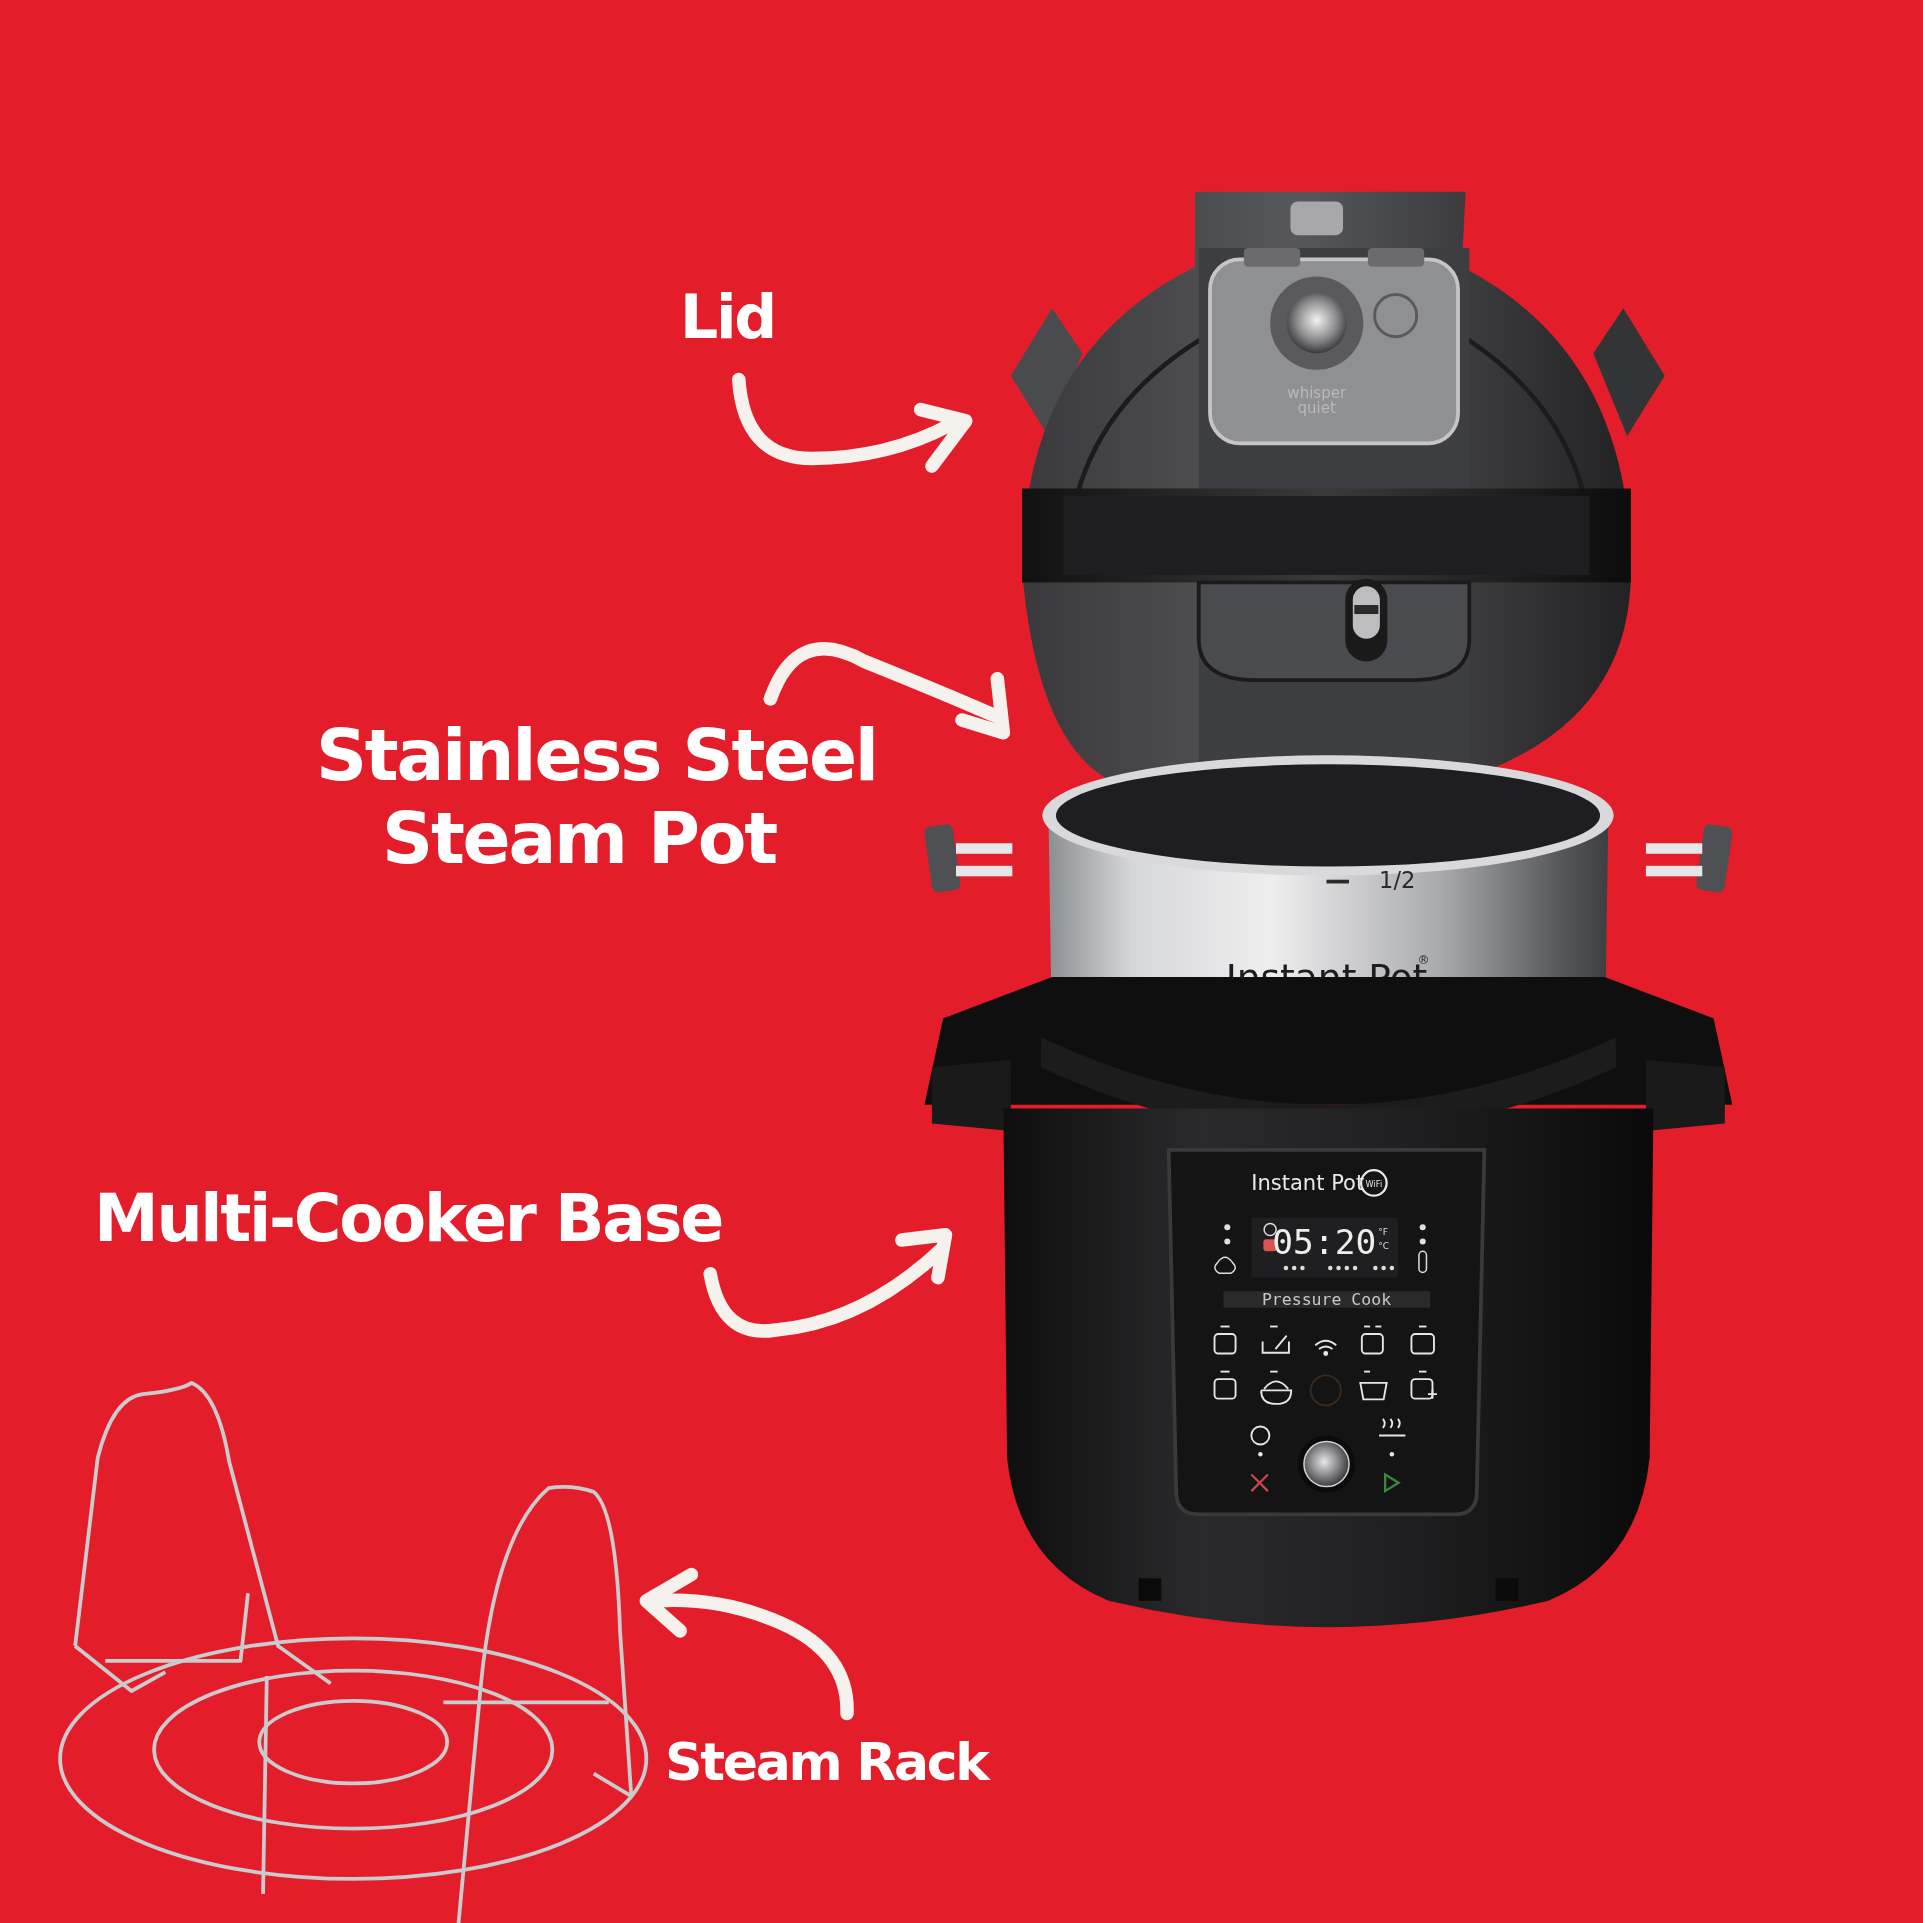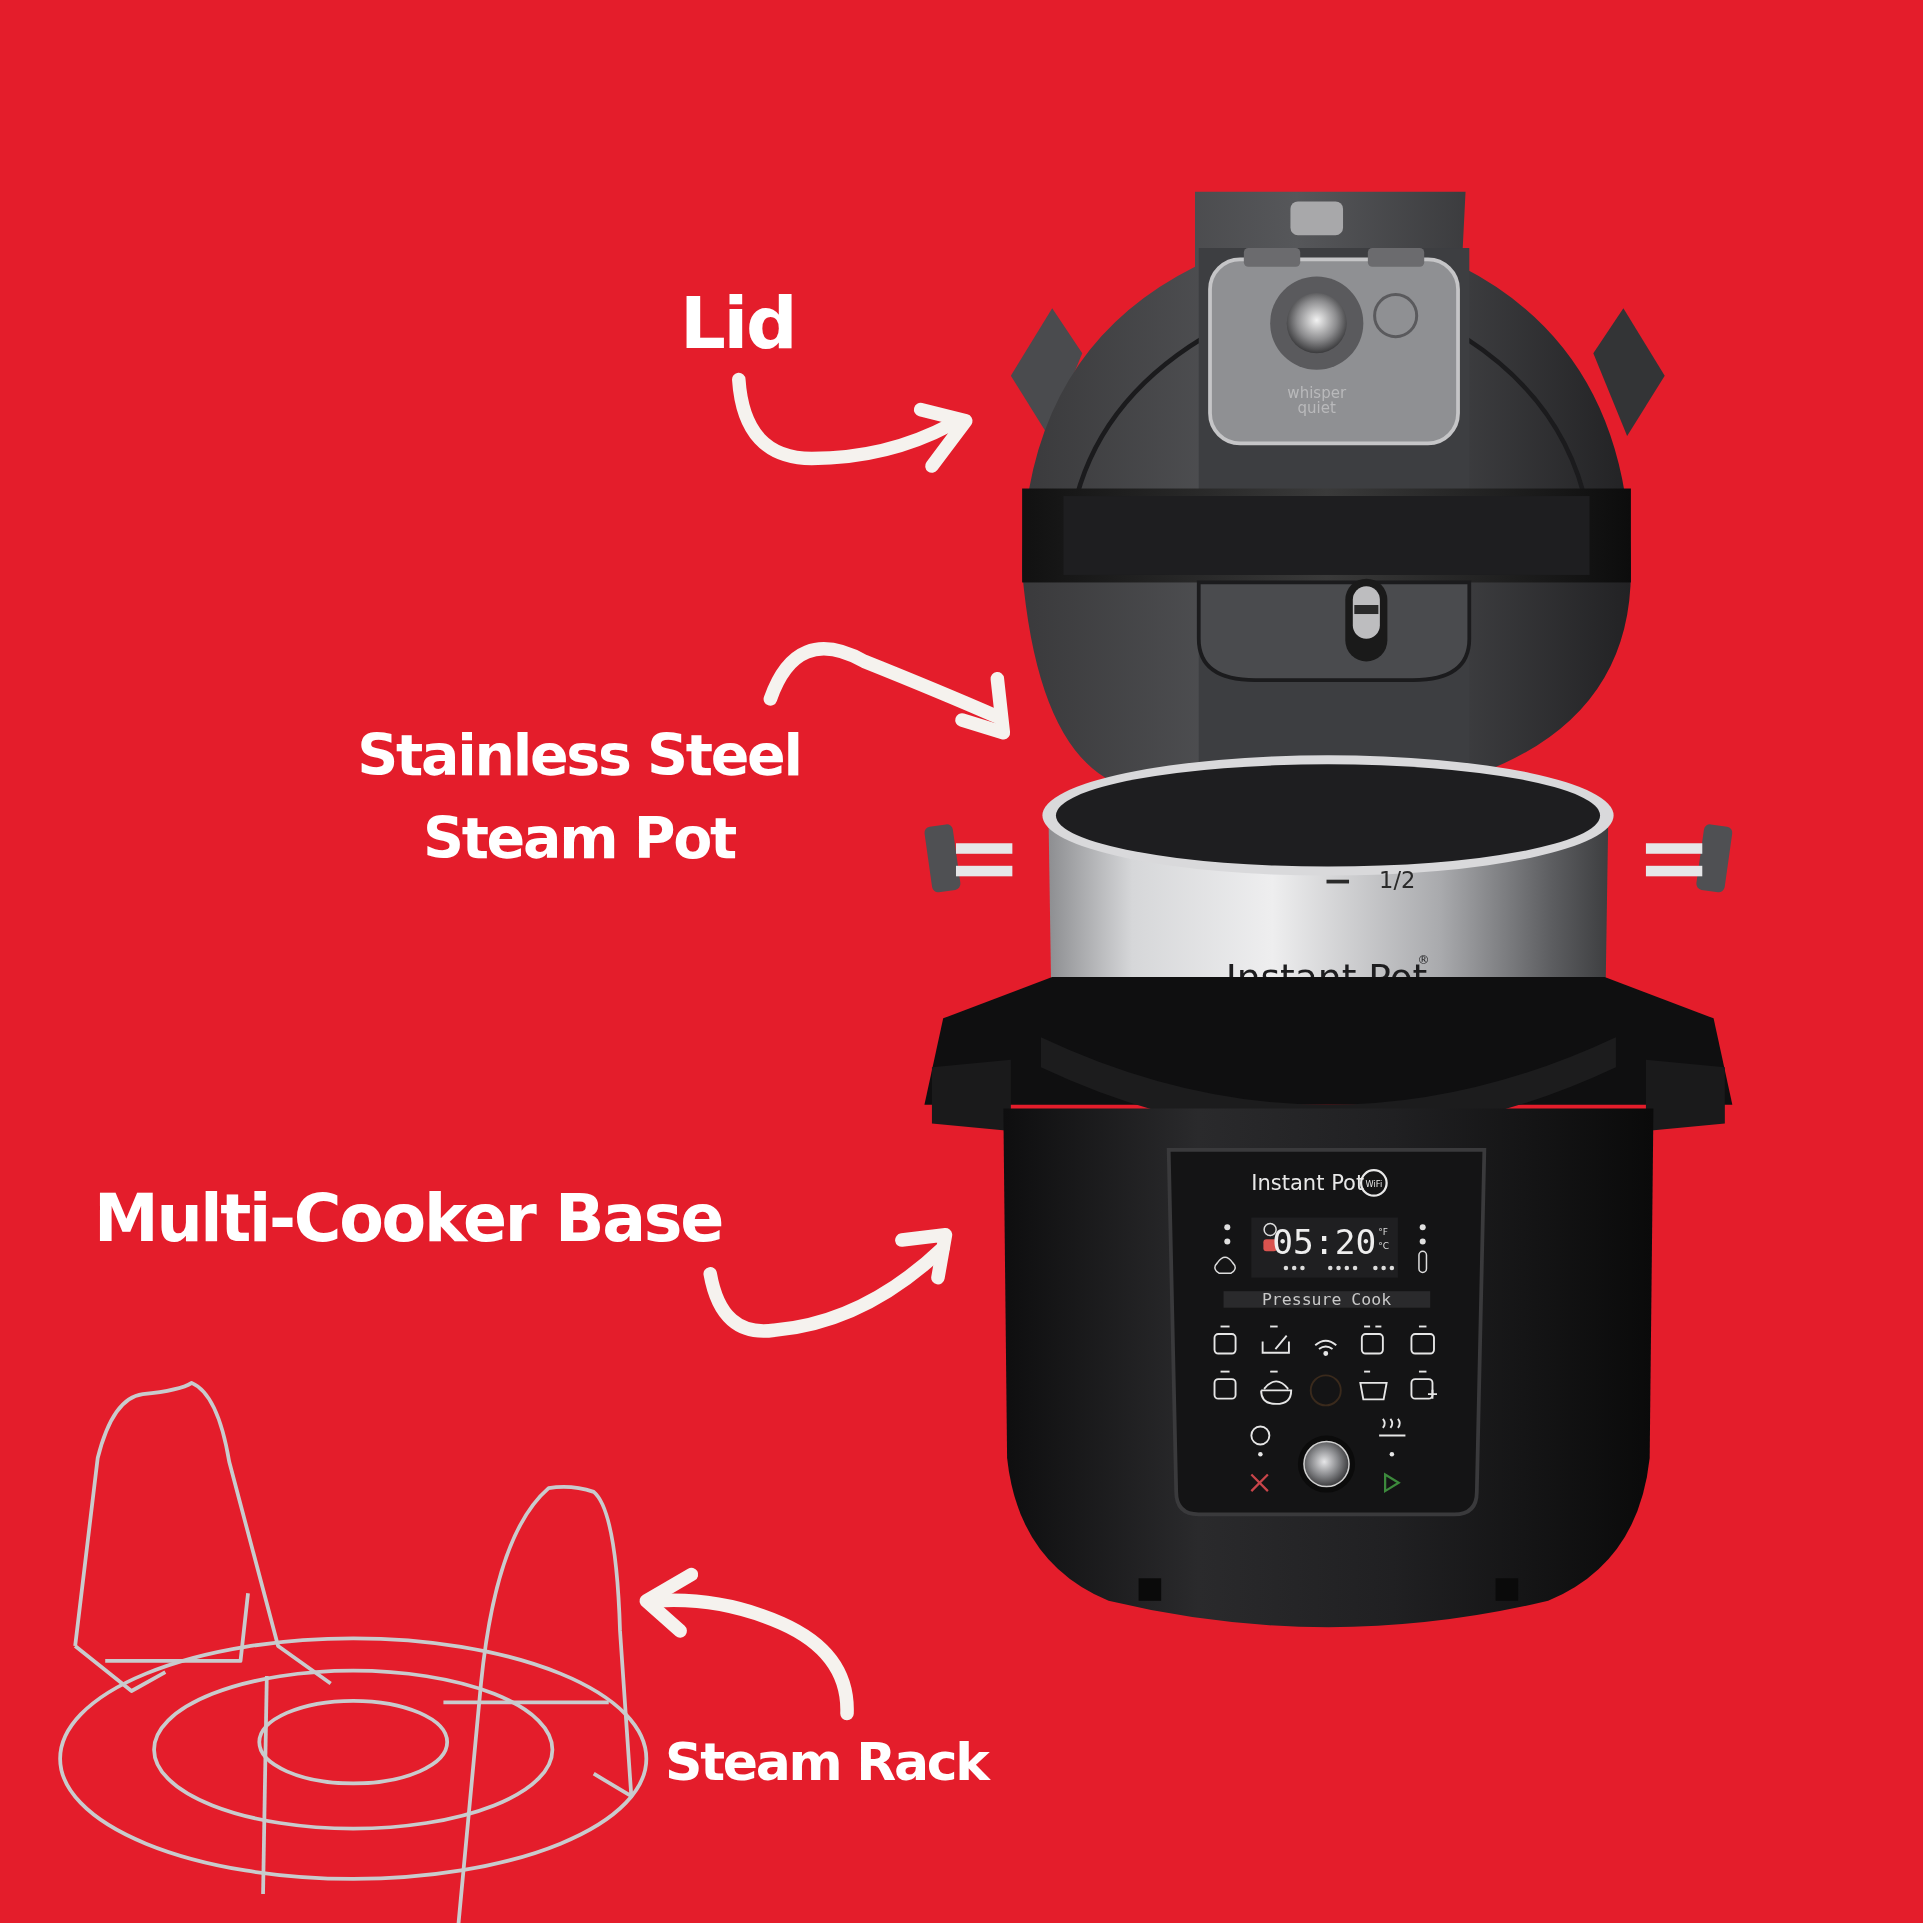--- a/index.html
+++ b/index.html
@@ -253,23 +253,23 @@
       <path d="M945,1695 Q960,1780 1030,1770 Q1150,1760 1255,1660"></path>
       <path d="M1200,1650 L1258,1643 L1248,1700"></path>
     </g>
     <g>
       <path d="M1127,2280 Q1130,2200 1040,2160 Q960,2125 875,2130"></path>
       <path d="M920,2095 L860,2130 L905,2170"></path>
     </g>
   </g>
 </svg>
 
-<div class="label" style="left:680px; top:287px; font-size:72px;">Lid</div>
-
-<div class="label center" style="left:316px; top:714px; width:526px; font-size:57px; line-height:83px;">
+<div class="label" style="left:680px; top:287px; font-size:60px;">Lid</div>
+
+<div class="label center" style="left:316px; top:714px; width:526px; font-size:71px; line-height:83px;">
   <div>Stainless Steel</div>
   <div>Steam Pot</div>
 </div>
 
 <div class="label" style="left:94px; top:1186px; font-size:65px;">Multi-Cooker Base</div>
 
 <div class="label" style="left:665px; top:1736px; font-size:52px;">Steam Rack</div>
 
 
 </body></html>

